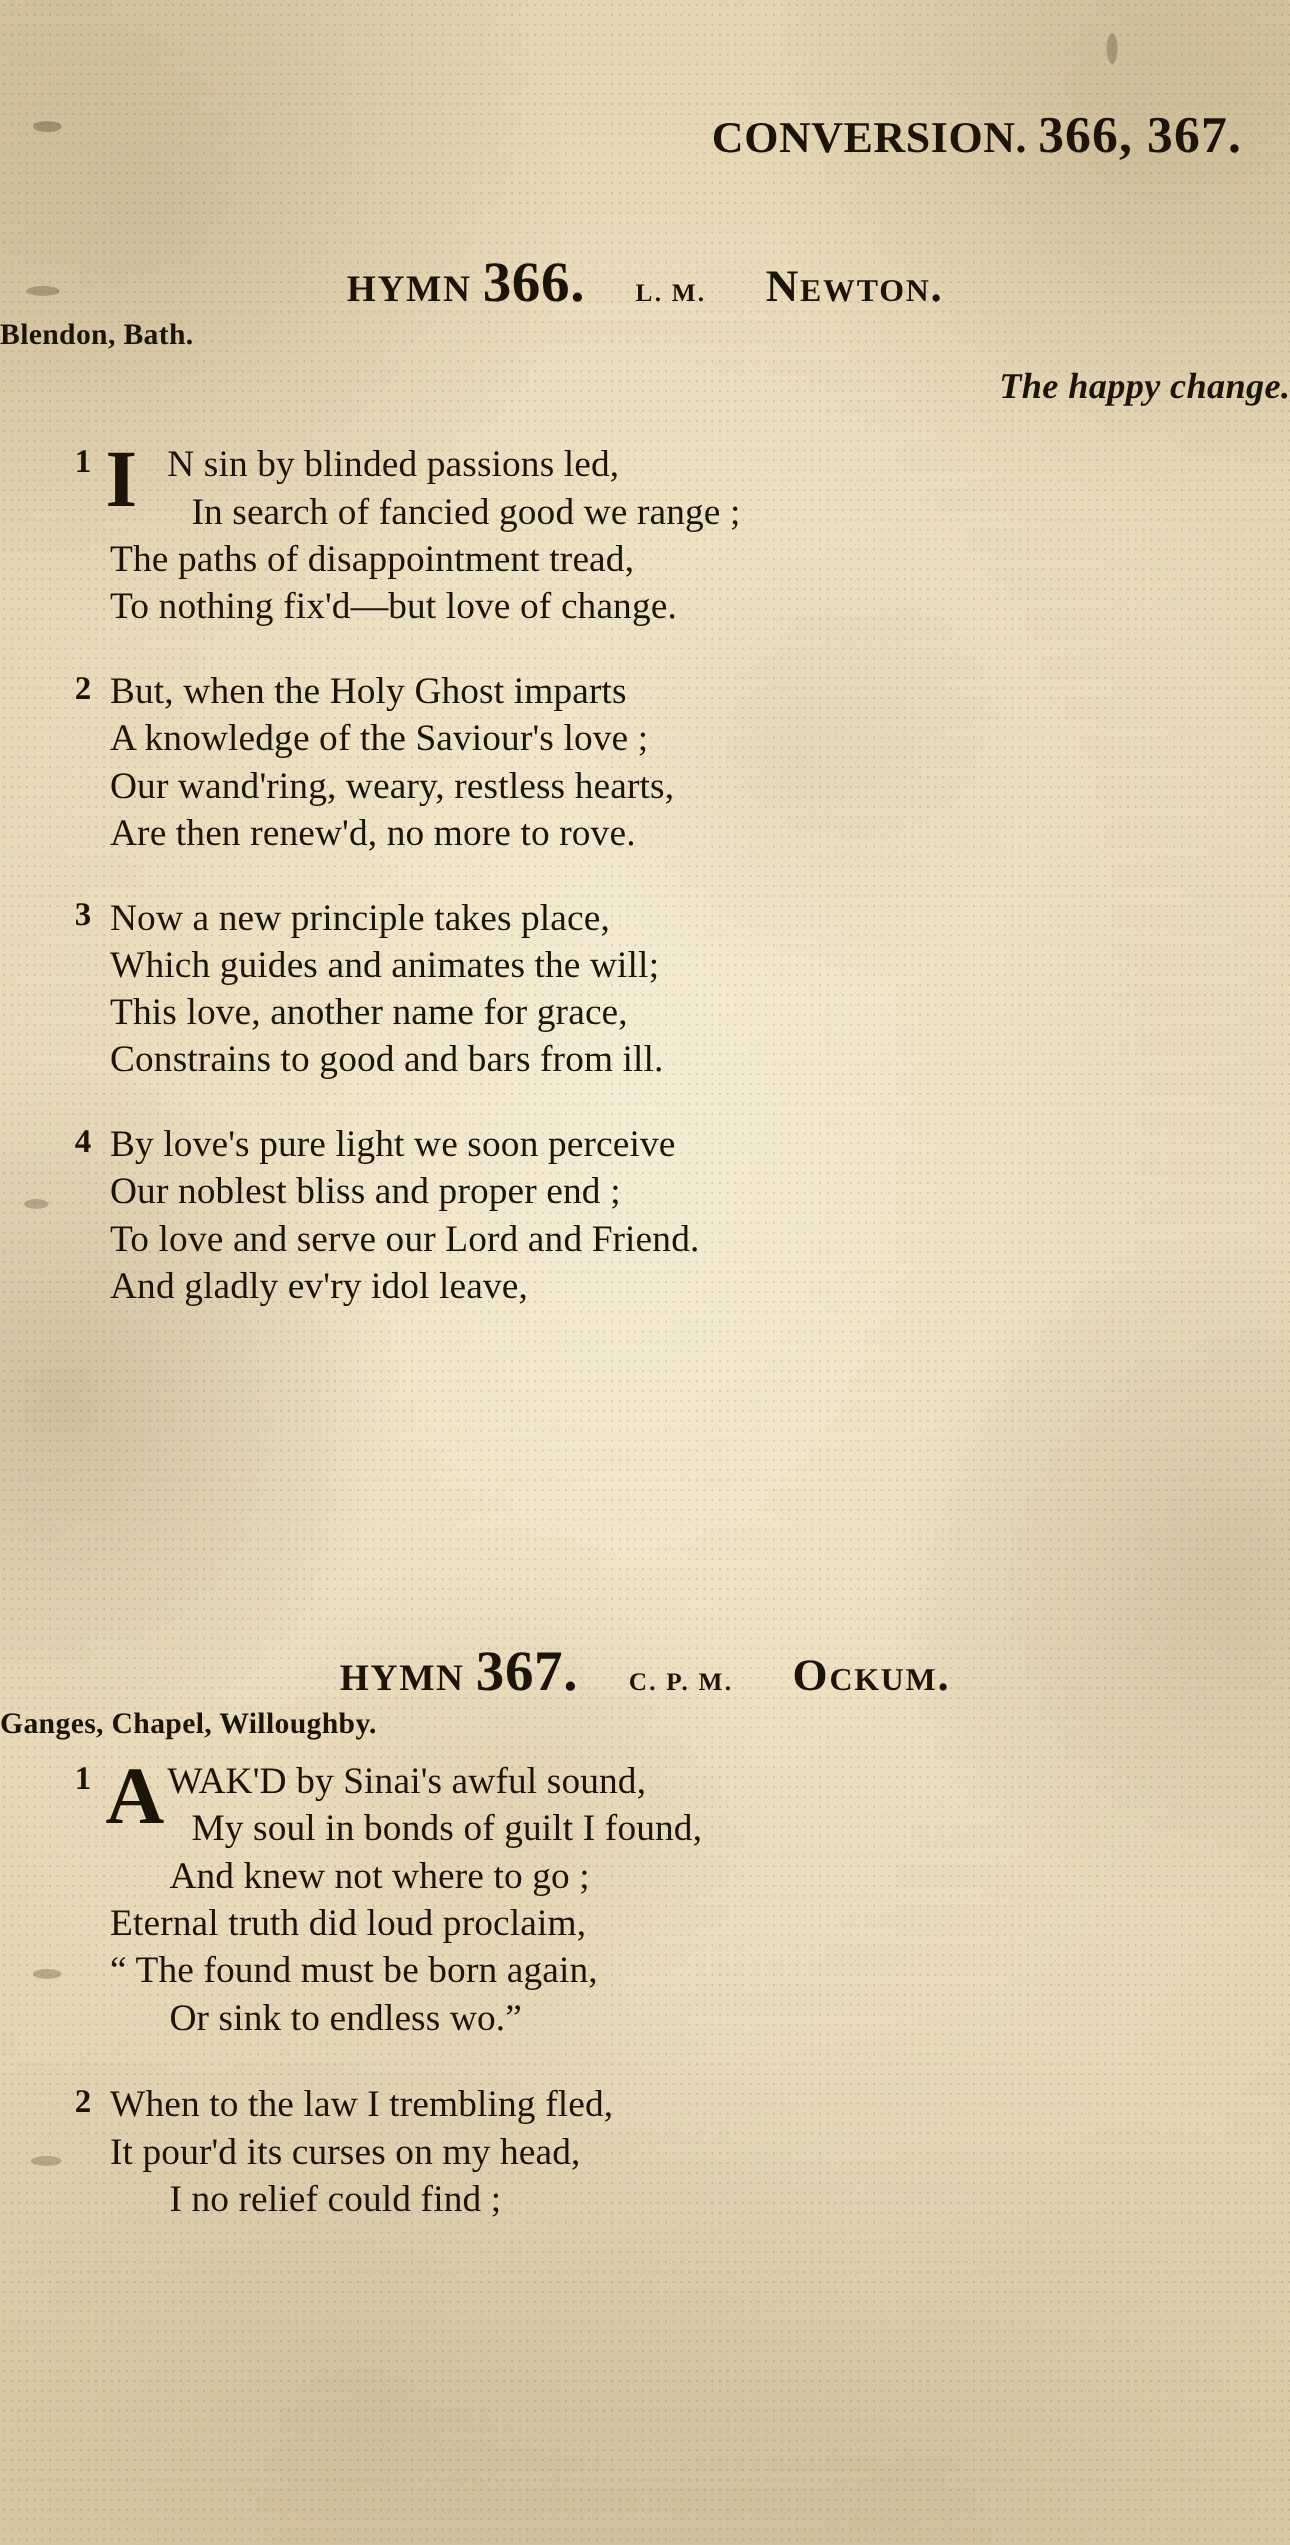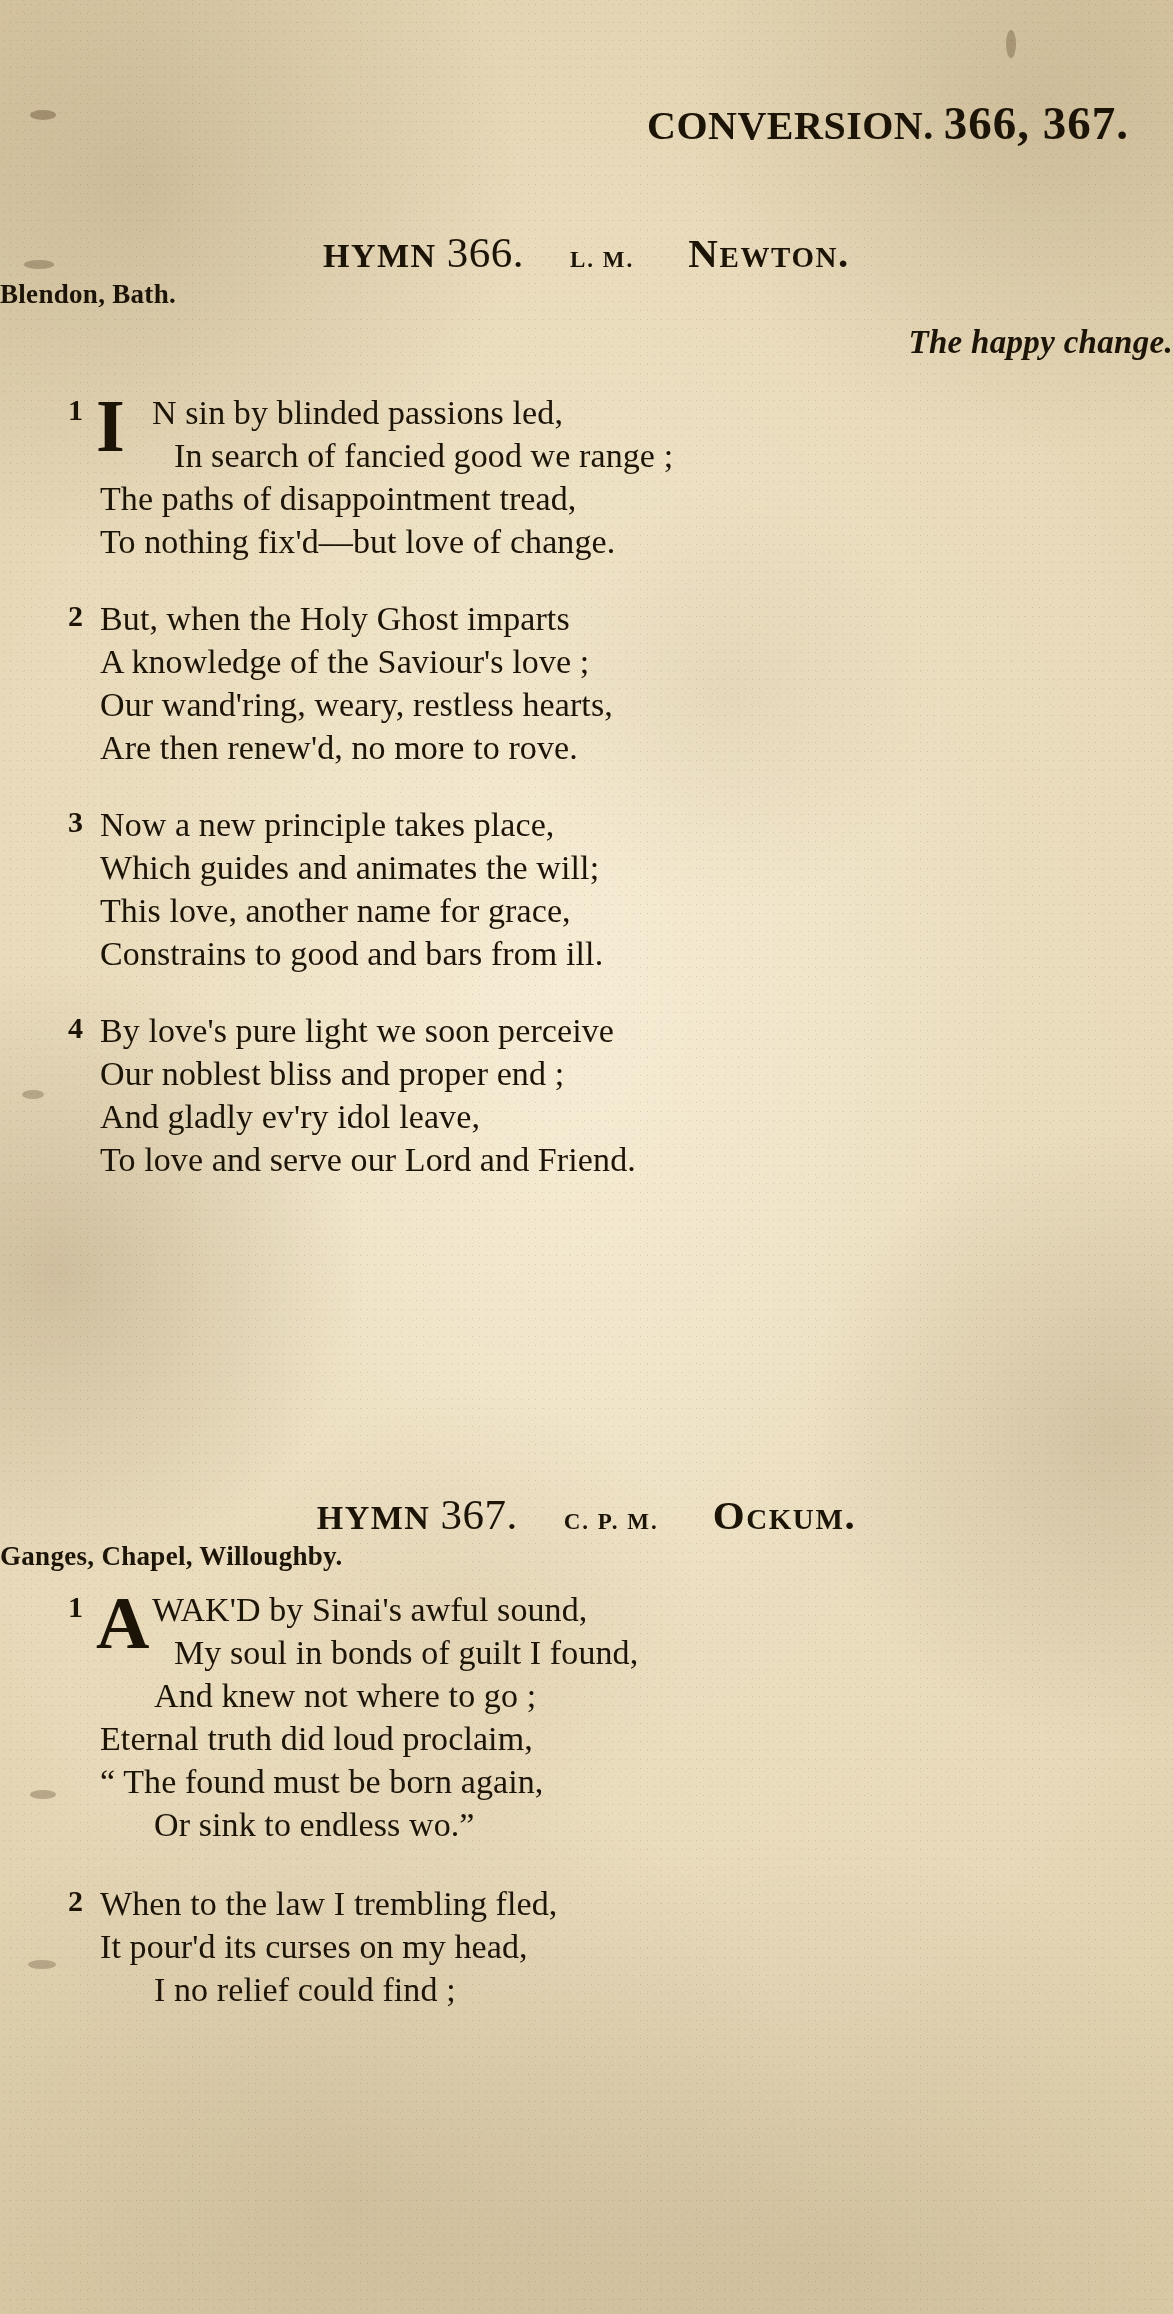--- a/index.html
+++ b/index.html
@@ -96,22 +96,22 @@
     white-space: nowrap;
     margin-bottom: 2px;
   }
   .hymn-head .hh-label {
     font-size: 34px;
     font-weight: 700;
     font-variant: small-caps;
     letter-spacing: 1.5px;
   }
   .hymn-head .hh-number {
-    font-size: 43px;
-    font-weight: 400;
+    font-size: 52px;
+    font-weight: 700;
     margin-left: 10px;
     letter-spacing: 0.5px;
   }
   .hymn-head .hh-meter {
     font-size: 23px;
     font-weight: 700;
     font-variant: small-caps;
     letter-spacing: 2px;
     margin-left: 46px;
   }
@@ -237,22 +237,22 @@
         <div class="line">Now a new principle takes place,</div>
         <div class="line">Which guides and animates the will;</div>
         <div class="line">This love, another name for grace,</div>
         <div class="line">Constrains to good and bars from ill.</div>
       </div>
 
       <div class="stanza" style="margin-top:34px;">
         <span class="num">4</span>
         <div class="line">By love's pure light we soon perceive</div>
         <div class="line">Our noblest bliss and proper end ;</div>
+        <div class="line">To love and serve our Lord and Friend.</div>
         <div class="line">And gladly ev'ry idol leave,</div>
-        <div class="line">To love and serve our Lord and Friend.</div>
       </div>
     </div>
 
     <div class="hymn" style="top:1490px;">
 
       <div class="hymn-head">
         <span class="hh-label">HYMN</span><span class="hh-number">367.</span><span class="hh-meter">C. P. M.</span><span class="hh-author">Ockum.</span>
       </div>
 
       <div class="tunes">Ganges, Chapel, Willoughby.</div>

